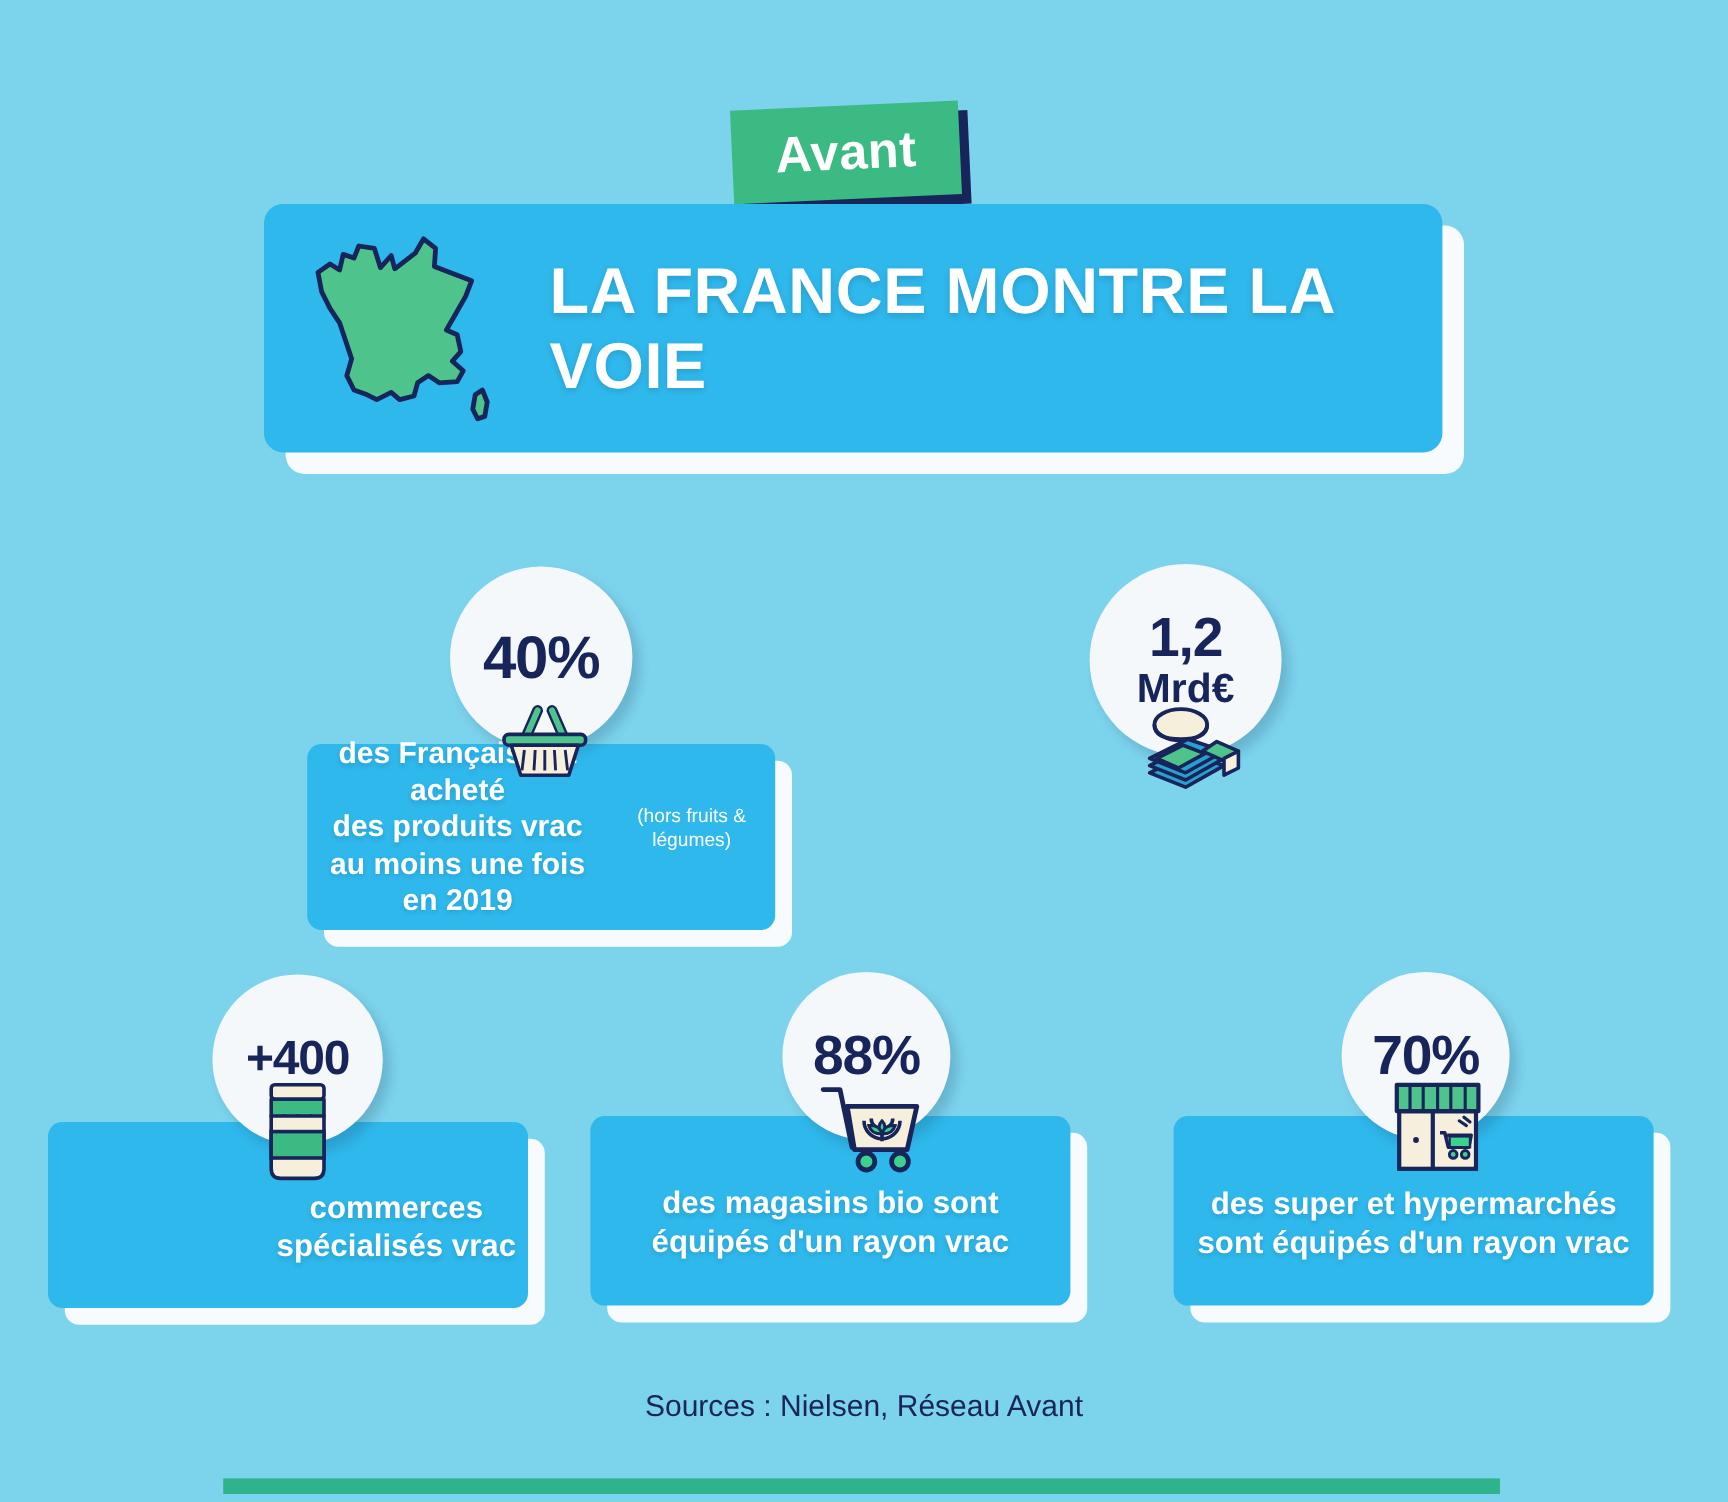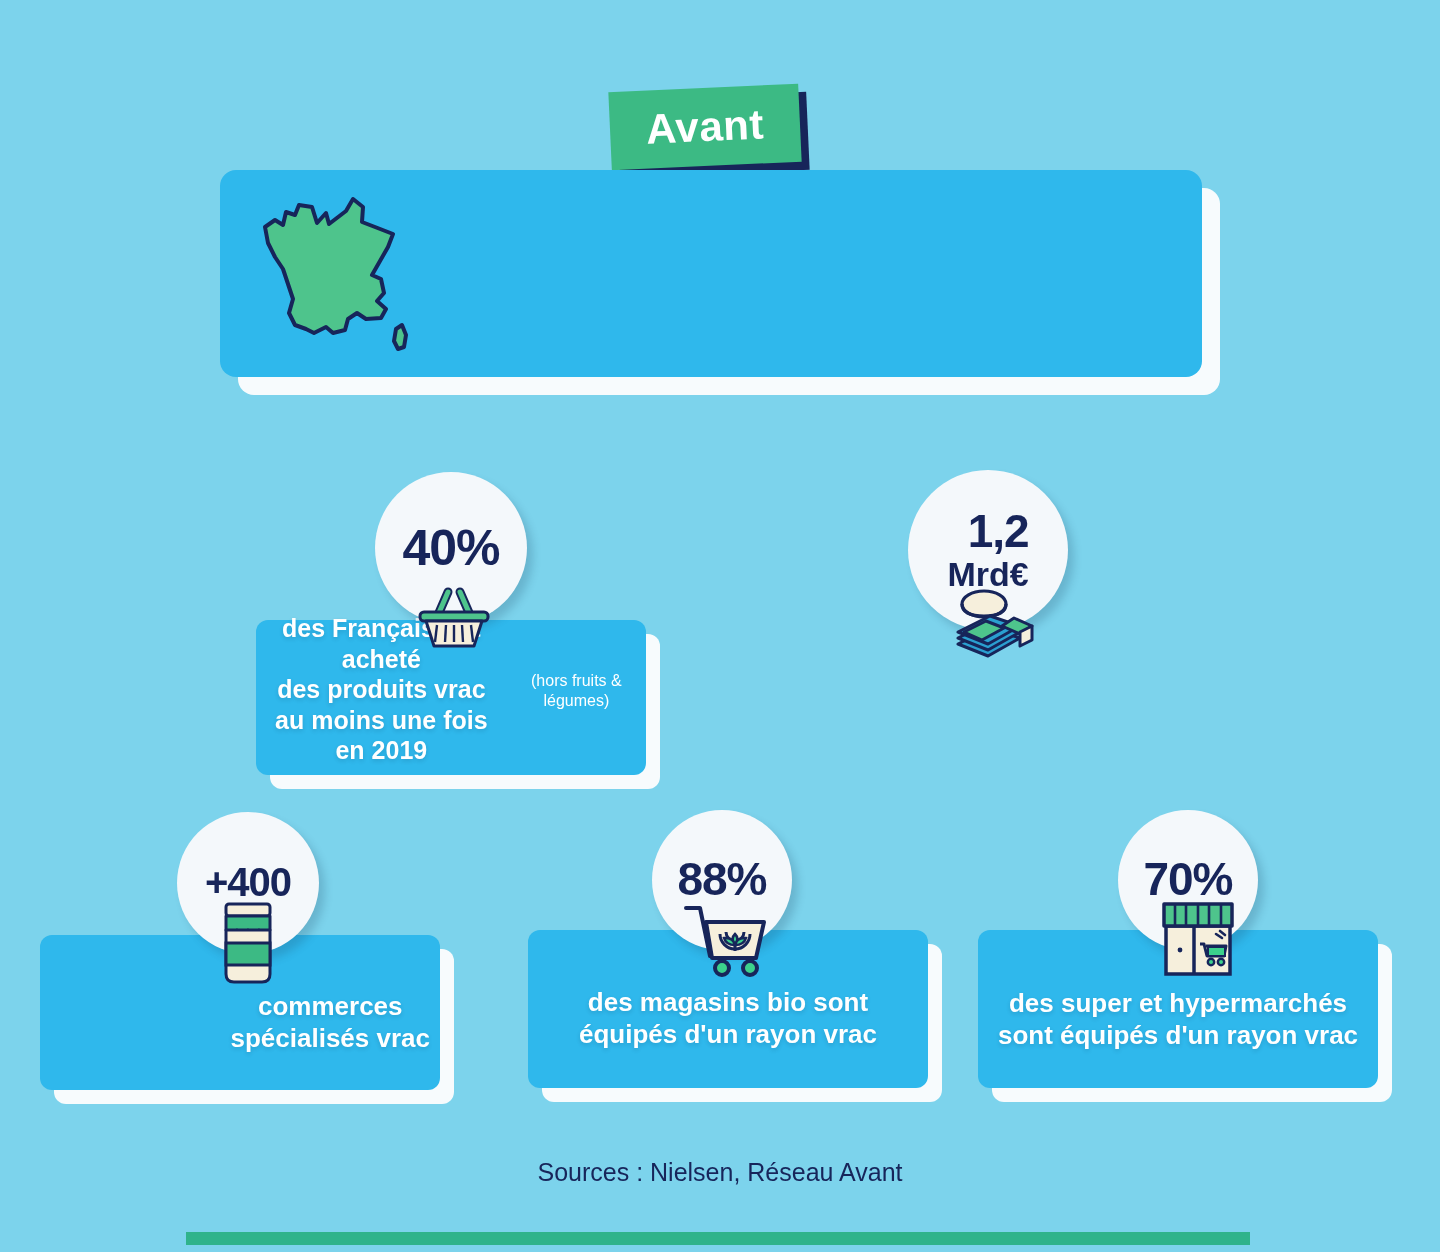--- a/index.html
+++ b/index.html
@@ -202,20 +202,21 @@
     </div>
   </div>
 
   <div class="banner-wrap">
     <div class="banner-shadow"></div>
     <div class="banner">
       <svg class="banner-map" viewBox="0 0 170 170">
         <path d="M62 18 L67 34 L76 24 L79 35 L96 22 L103 10 L113 18 L112 33 L125 38 L143 45 L138 58 L130 72 L122 86 L131 90 L134 104 L127 112 L136 120 L131 129 L116 130 L107 124 L98 130 L95 141 L83 144 L76 138 L64 144 L56 140 L45 136 L39 124 L43 110 L38 95 L33 80 L25 68 L18 54 L15 38 L25 31 L33 36 L36 23 L45 26 L49 16 Z" fill="#4ec48c" stroke="#17255a" stroke-width="4" stroke-linejoin="round"></path>
         <path d="M146 140 L152 136 L156 146 L154 158 L148 160 L144 152 Z" fill="#4ec48c" stroke="#17255a" stroke-width="4" stroke-linejoin="round"></path>
       </svg>
+      <div class="banner-title">LA FRANCE MONTRE LA VOIE</div>
     </div>
   </div>
 
   <div class="stat" style="left:256px; top:620px; width:390px; height:155px;">
     <div class="stat-card-shadow"></div>
     <div class="stat-card" style="padding-bottom:16px;">
       <div class="stat-caption" style="font-size:25px;">des Français ont acheté<br>des produits vrac<br>au moins une fois en 2019</div>
       <div class="stat-subcaption" style="font-size:16px; margin-top:2px;">(hors fruits &amp; légumes)</div>
     </div>
   </div>
@@ -232,21 +233,21 @@
     <g stroke="#17255a" stroke-width="2.4">
       <line x1="33" y1="45" x2="31" y2="62"></line>
       <line x1="42" y1="45" x2="41" y2="62"></line>
       <line x1="50" y1="45" x2="50" y2="62"></line>
       <line x1="58" y1="45" x2="59" y2="62"></line>
       <line x1="67" y1="45" x2="69" y2="62"></line>
     </g>
   </svg>
 
   <div class="bubble" style="left:908px; top:470px; width:160px; height:160px;">
-    <div class="bubble-val" style="font-size:46px;text-align:right;">
+    <div class="bubble-val" style="font-size:46px;">
       <span>1,2</span>
       <span class="unit" style="font-size:34px; margin-top:4px;">Mrd€</span>
     </div>
   </div>
   <svg class="stat-icon" style="left:934px; top:586px; width:108px; height:78px;" viewBox="0 0 108 78">
     <ellipse cx="50" cy="18" rx="22" ry="13" fill="#f6efdc" stroke="#17255a" stroke-width="3.2"></ellipse>
     <path d="M28 18 q0 12 22 12 q22 0 22 -12" fill="none" stroke="#17255a" stroke-width="3.2"></path>
     <g stroke="#17255a" stroke-width="3" stroke-linejoin="round">
       <path d="M24 58 L56 42 L86 52 L54 70 Z" fill="#2a9fd0"></path>
       <path d="M24 52 L56 36 L86 46 L54 64 Z" fill="#2a9fd0"></path>
@@ -266,21 +267,21 @@
   <div class="bubble" style="left:177px; top:812px; width:142px; height:142px;">
     <div class="bubble-val" style="font-size:40px;">+400</div>
   </div>
   <svg class="stat-icon" style="left:206px; top:898px; width:84px; height:88px;" viewBox="0 0 84 88">
     <rect x="20" y="6" width="44" height="12" rx="3" fill="#f6efdc" stroke="#17255a" stroke-width="3"></rect>
     <path d="M20 18 L64 18 L64 32 q-6 6 -11 0 q-6 6 -11 0 q-6 6 -11 0 q-5 6 -11 0 Z" fill="#3cba84" stroke="#17255a" stroke-width="3" stroke-linejoin="round"></path>
     <path d="M20 32 L20 76 q0 8 8 8 L56 84 q8 0 8 -8 L64 32 Z" fill="#f6efdc" stroke="#17255a" stroke-width="3" stroke-linejoin="round"></path>
     <rect x="20" y="45" width="44" height="22" fill="#3cba84" stroke="#17255a" stroke-width="3"></rect>
   </svg>
 
-  <div class="stat" style="left:528px; top:930px; width:400px; height:158px;">
+  <div class="stat" style="left:492px; top:930px; width:400px; height:158px;">
     <div class="stat-card-shadow"></div>
     <div class="stat-card" style="justify-content:center; padding-top:40px; padding-bottom:20px;">
       <div class="stat-caption" style="font-size:26px;">des magasins bio sont<br>équipés d'un rayon vrac</div>
     </div>
   </div>
   <div class="bubble" style="left:652px; top:810px; width:140px; height:140px;">
     <div class="bubble-val" style="font-size:46px;">88%</div>
   </div>
   <svg class="stat-icon" style="left:680px; top:898px; width:92px; height:84px;" viewBox="0 0 92 84">
     <path d="M6 10 L20 10 L30 58" fill="none" stroke="#17255a" stroke-width="4" stroke-linecap="round" stroke-linejoin="round"></path>

